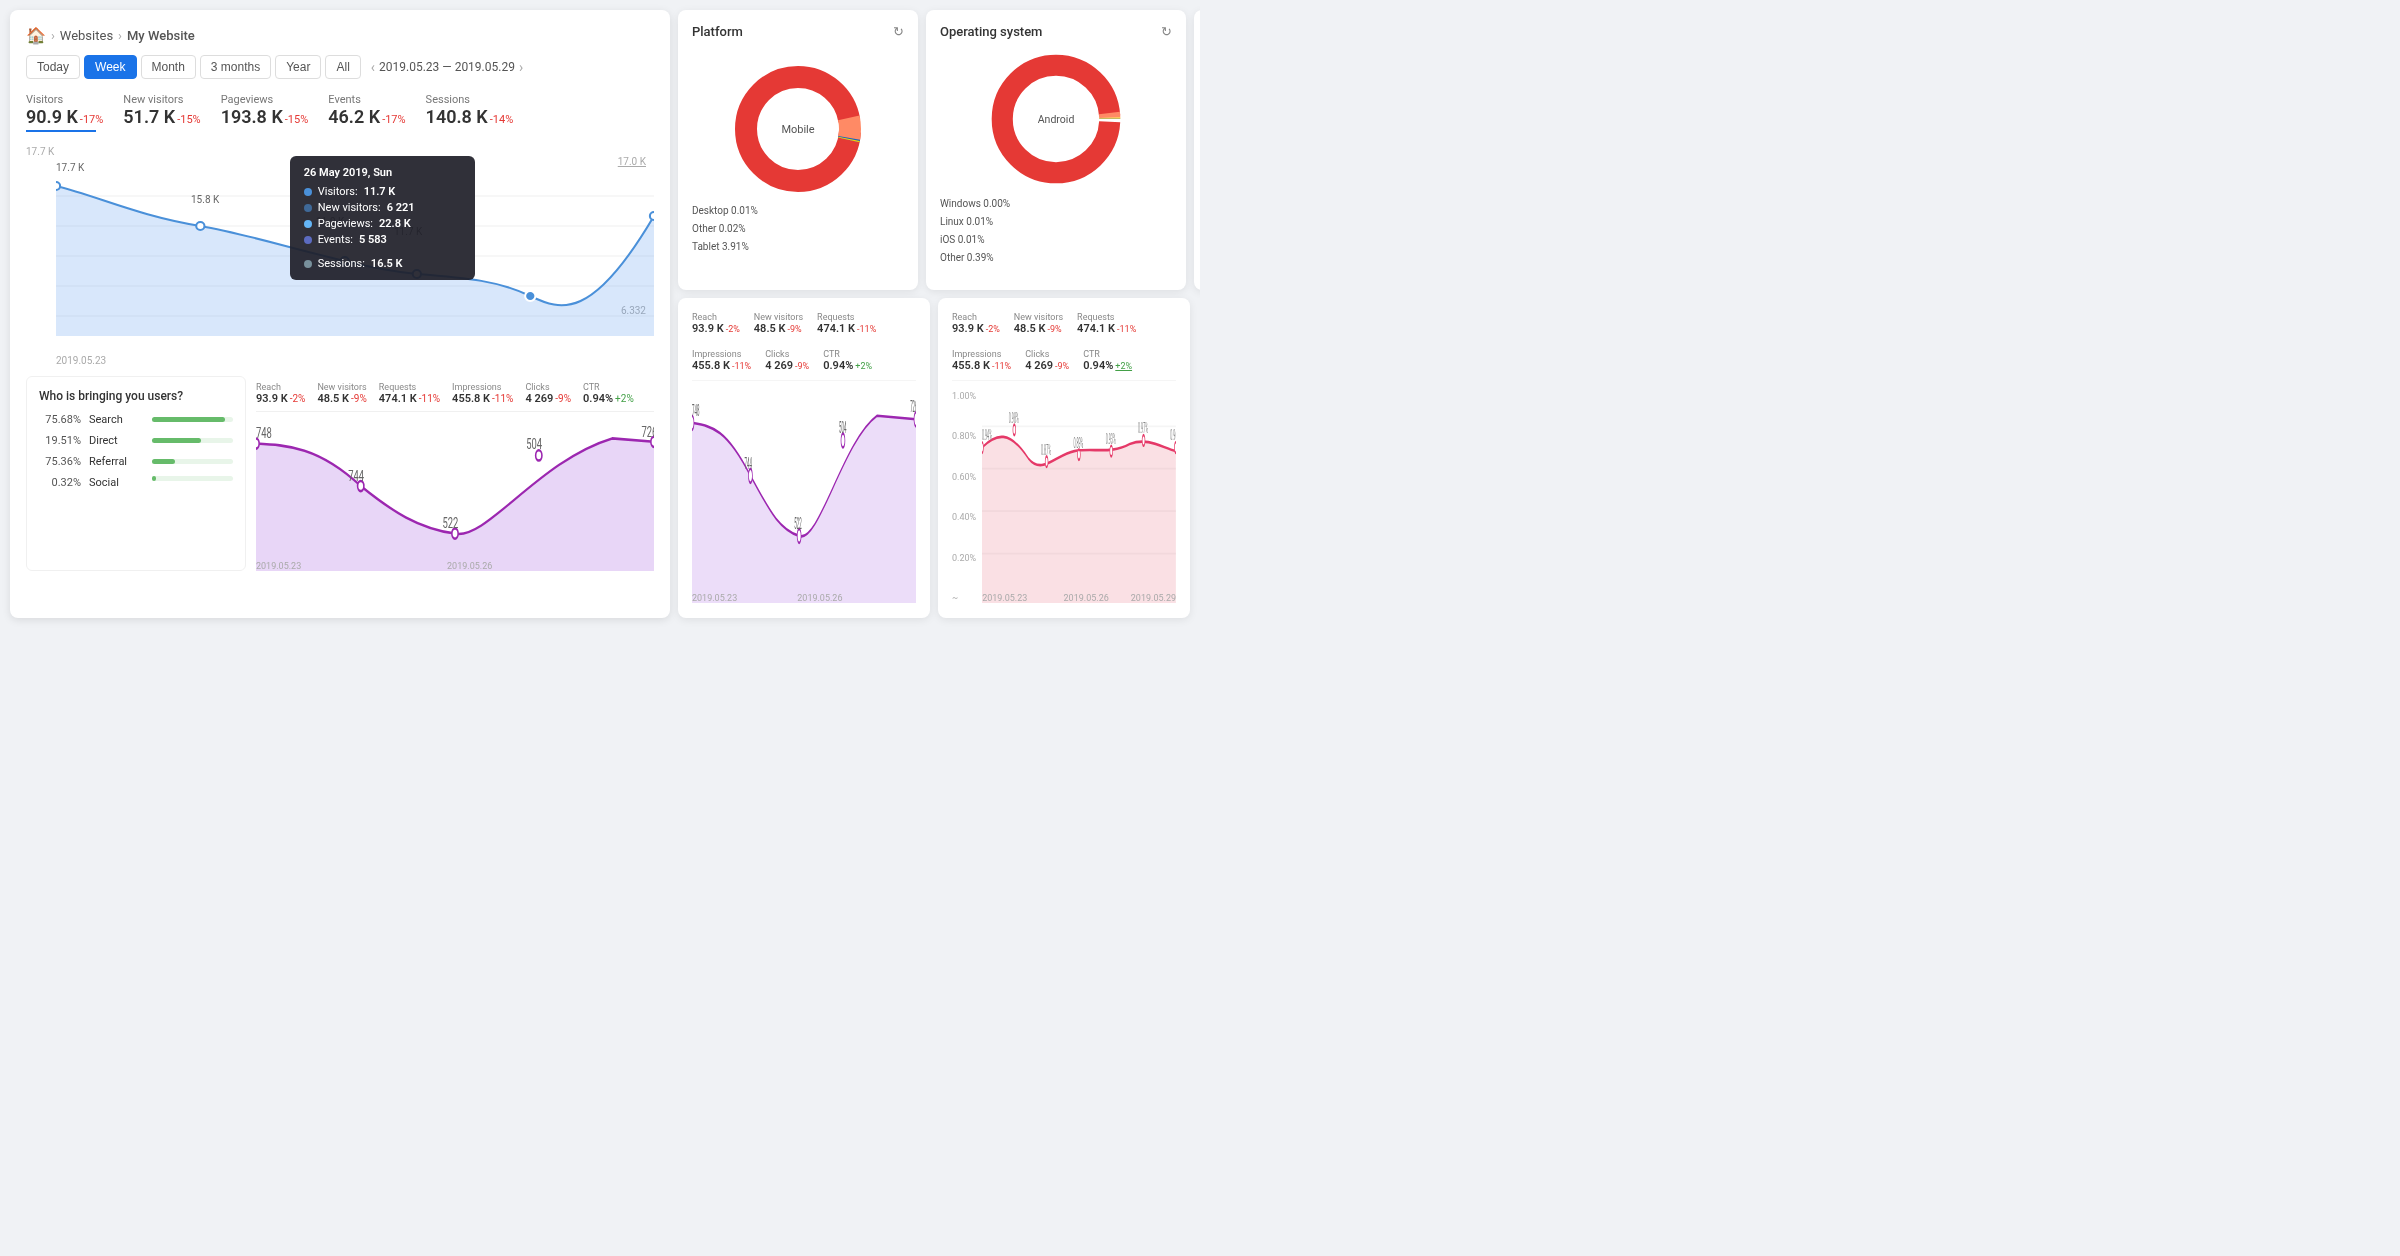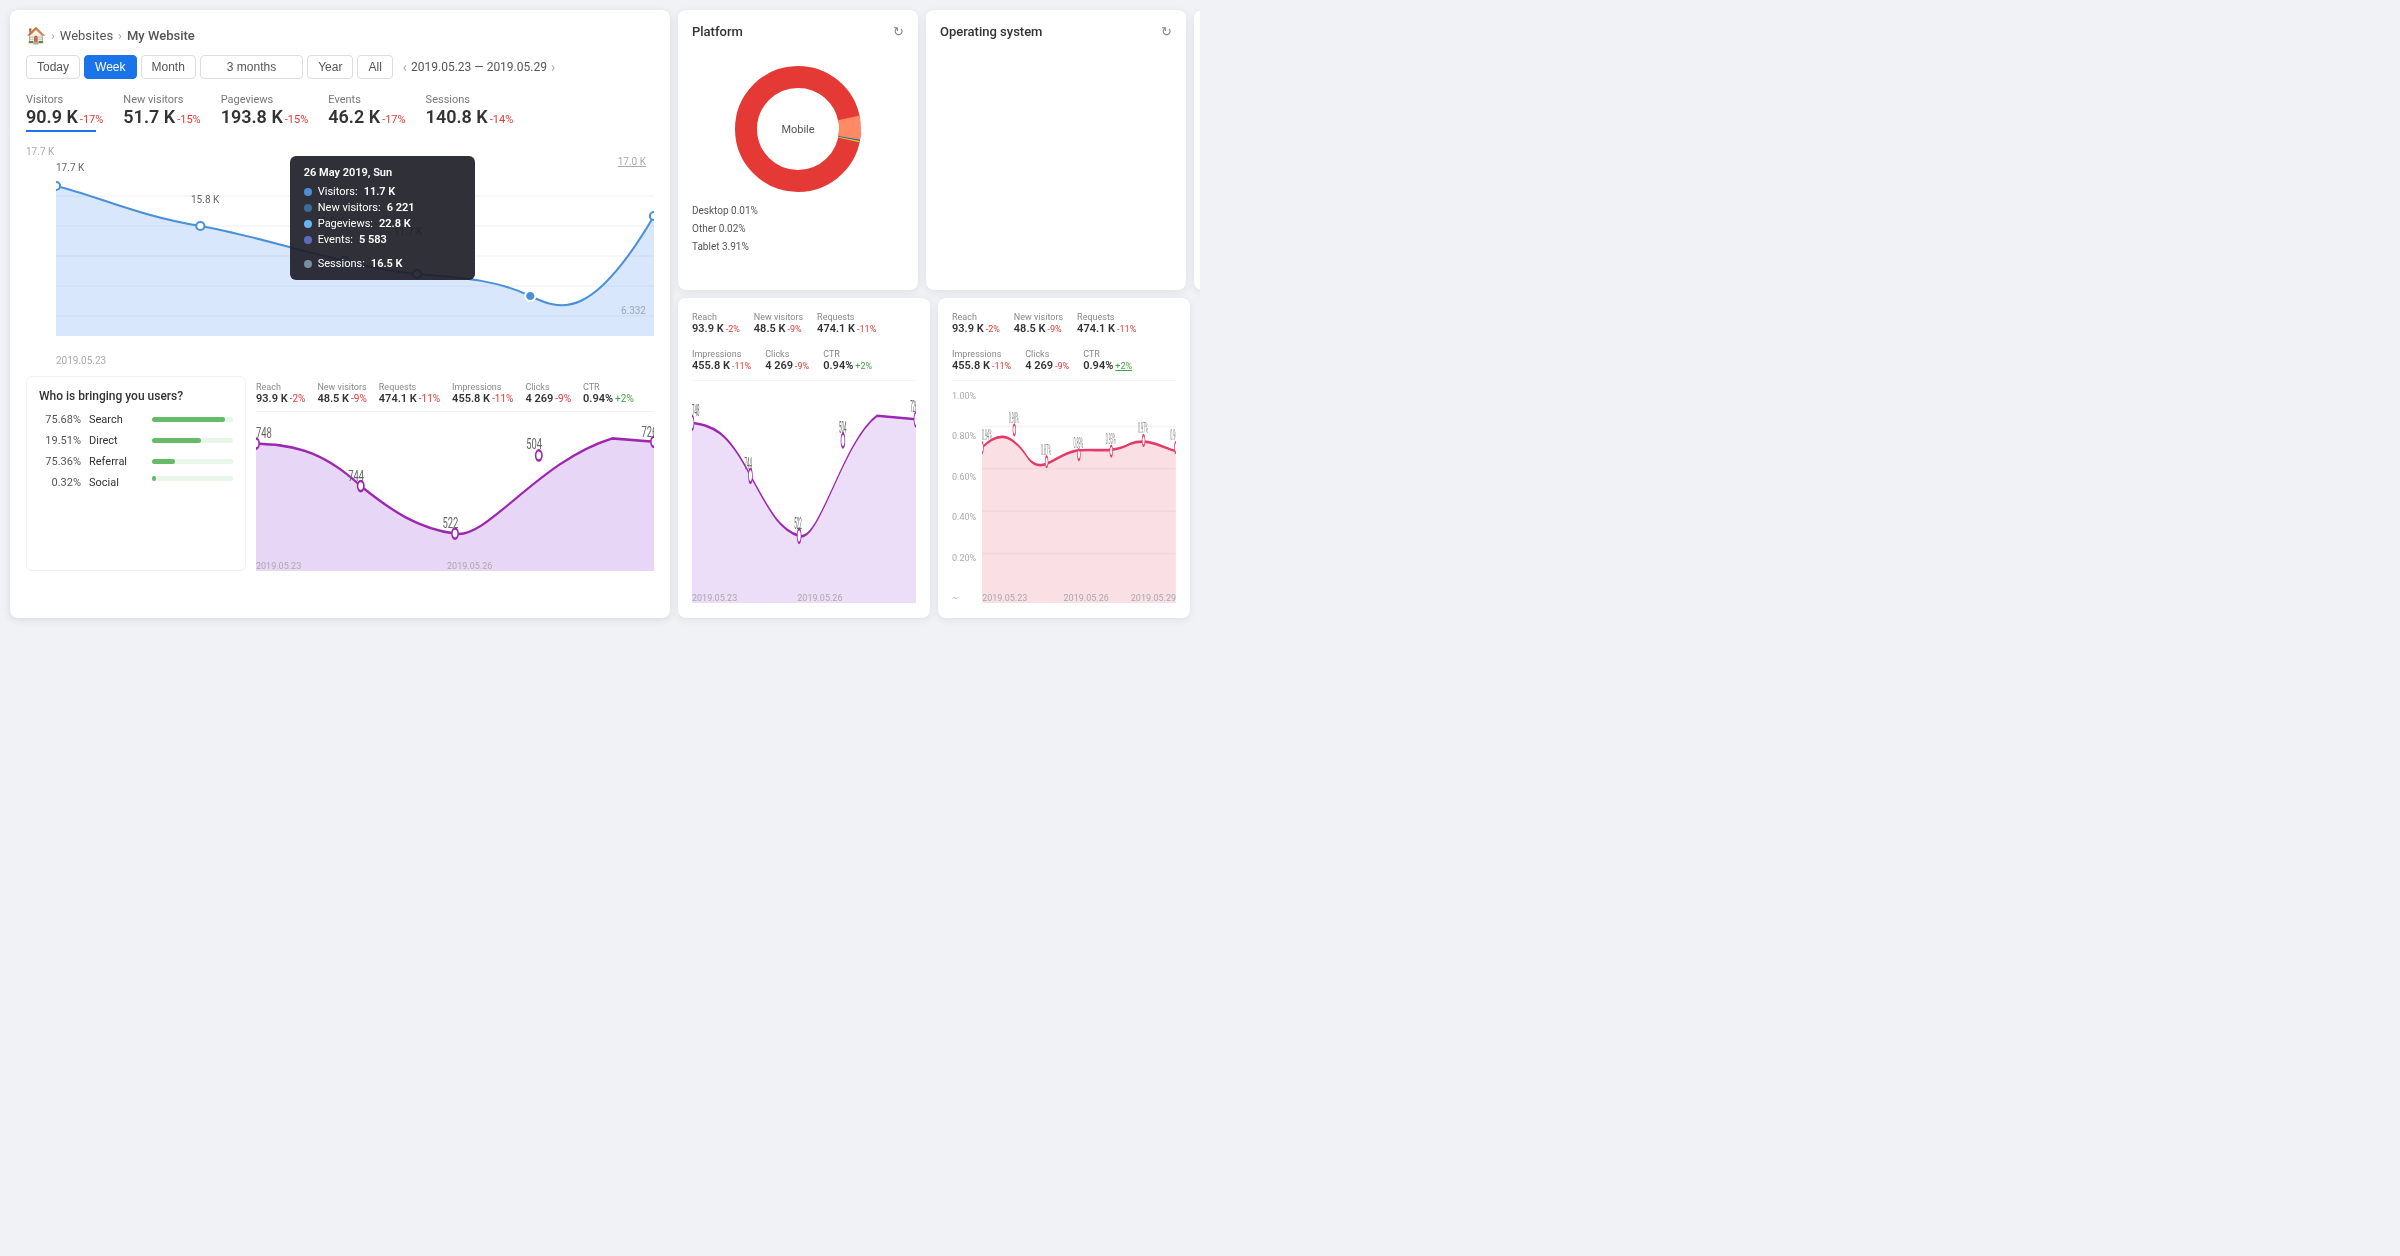--- a/index.html
+++ b/index.html
@@ -25,21 +25,21 @@
       <span style="color:#aaa;">›</span>
       <span style="cursor:pointer; color:#555;">Websites</span>
       <span style="color:#aaa;">›</span>
       <span style="font-weight:500;">My Website</span>
     </div>
 
     <div style="display:flex; align-items:center; gap:4px; margin-bottom:14px;">
       <button style="padding:4px 10px; border:1px solid #ddd; border-radius:4px; background:#fff; cursor:pointer; font-size:12px; color:#555;">Today</button>
       <button style="padding:4px 10px; border:1px solid #1a73e8; border-radius:4px; background:#1a73e8; cursor:pointer; font-size:12px; color:#fff;">Week</button>
       <button style="padding:4px 10px; border:1px solid #ddd; border-radius:4px; background:#fff; cursor:pointer; font-size:12px; color:#555;">Month</button>
-      <button style="padding:4px 26px; border:1px solid #ddd; border-radius:4px; background:#fff; cursor:pointer; font-size:12px; color:#555;">3 months</button>
+      <button style="padding:4px 10px; border:1px solid #ddd; border-radius:4px; background:#fff; cursor:pointer; font-size:12px; color:#555;">3 months</button>
       <button style="padding:4px 10px; border:1px solid #ddd; border-radius:4px; background:#fff; cursor:pointer; font-size:12px; color:#555;">Year</button>
       <button style="padding:4px 10px; border:1px solid #ddd; border-radius:4px; background:#fff; cursor:pointer; font-size:12px; color:#555;">All</button>
       <span style="margin-left:6px; color:#aaa; cursor:pointer; font-size:14px;">‹</span>
       <span style="font-size:12px; color:#555;">2019.05.23 — 2019.05.29</span>
       <span style="color:#aaa; cursor:pointer; font-size:14px;">›</span>
     </div>
 
     <div style="display:flex; gap:20px; margin-bottom:14px; flex-wrap:wrap;">
       <div>
         <div style="font-size:11px; color:#777;">Visitors</div>
@@ -278,20 +278,41 @@
             <div>Desktop 0.01%</div>
             <div>Other 0.02%</div>
             <div>Tablet 3.91%</div>
           </div>
         </div>
       </div>
 
       <div style="background:#fff; border-radius:8px; box-shadow:0 2px 8px rgba(0,0,0,0.08); padding:14px; position:relative;">
         <div style="font-size:13px; font-weight:500; margin-bottom:8px;">Operating system</div>
         <span style="position:absolute; top:14px; right:14px; color:#888; font-size:13px; cursor:pointer;">↻</span>
+        <div style="display:flex; flex-direction:column; align-items:center; height:220px;">
+          <svg width="150" height="150" viewBox="0 0 150 150">
+
+            <circle cx="75" cy="75" r="56" fill="none" stroke="#e53935" stroke-width="22" stroke-dasharray="345 7" stroke-dashoffset="-3"></circle>
+
+            <circle cx="75" cy="75" r="56" fill="none" stroke="#ff8a65" stroke-width="22" stroke-dasharray="5 347" stroke-dashoffset="-345"></circle>
+
+            <circle cx="75" cy="75" r="56" fill="none" stroke="#ffcc02" stroke-width="22" stroke-dasharray="1 351" stroke-dashoffset="-350"></circle>
+
+            <circle cx="75" cy="75" r="56" fill="none" stroke="#1565c0" stroke-width="22" stroke-dasharray="1 351" stroke-dashoffset="-351"></circle>
+
+            <circle cx="75" cy="75" r="42" fill="#fff"></circle>
+            <text x="75" y="79" text-anchor="middle" font-size="11" fill="#555">Android</text>
+          </svg>
+          <div style="font-size:10px; color:#555; line-height:1.8; text-align:left; width:100%; margin-top:4px;">
+            <div>Windows 0.00%</div>
+            <div>Linux 0.01%</div>
+            <div>iOS 0.01%</div>
+            <div>Other 0.39%</div>
+          </div>
+        </div>
       </div>
 
       <div style="background:#fff; border-radius:8px; box-shadow:0 2px 8px rgba(0,0,0,0.08); padding:14px; position:relative;">
         
         
         
       </div>
     </div>
 
     <div style="display:grid; grid-template-columns:1fr 1fr; gap:8px; flex:1;">

